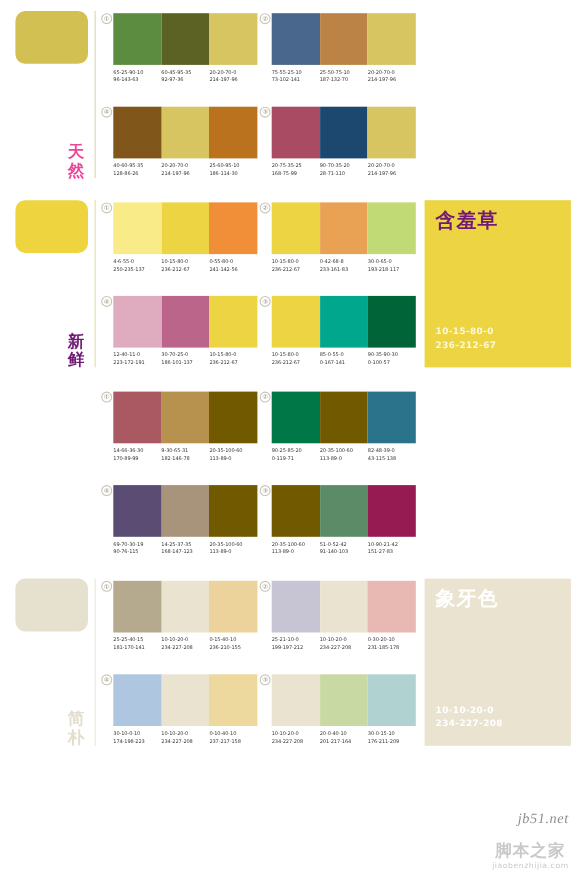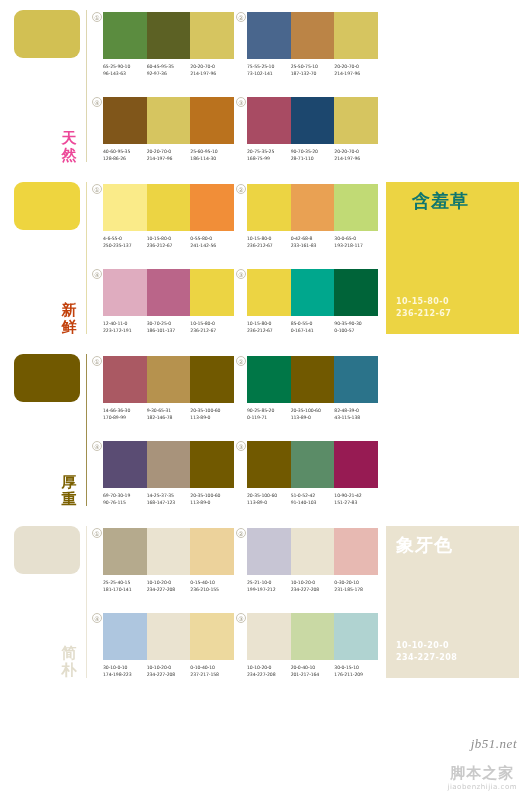--- a/index.html
+++ b/index.html
@@ -297,21 +297,21 @@
                 <span class="cmyk">20-20-70-0</span>
                 <span class="rgb">214-197-96</span>
               </div>
             </div>
           </div>
         </div>
       </div>
       <div class="section">
         <div class="left-col">
           <div class="key-chip" style="background: rgb(238, 213, 63);"></div>
-          <div class="cat-label" style="color: #c2410c;">新鲜</div>
+          <div class="cat-label" style="color: #701a75;">新鲜</div>
           <div class="divider" style="background: rgb(228, 220, 170);"></div>
         </div>
         <div class="groups">
           <div class="group c0 r0">
             <div class="grp-num">①</div>
             <div class="swatch-row">
               <div class="swatch" style="background: rgb(250, 235, 137);"></div>
               <div class="swatch" style="background: rgb(236, 212, 67);"></div>
               <div class="swatch" style="background: rgb(241, 142, 56);"></div>
             </div>
@@ -391,33 +391,28 @@
                 <span class="rgb">0-167-141</span>
               </div>
               <div class="code-cell">
                 <span class="cmyk">90-35-90-30</span>
                 <span class="rgb">0-100-57</span>
               </div>
             </div>
           </div>
         </div>
         <div class="feature" style="background: rgb(236, 212, 67);">
-          <div class="feature-name" style="color: #0f766e; margin-left: 16px;">含羞草</div>
+          <div class="feature-name" style="color: #701a75;">含羞草</div>
           <div class="feature-codes" style="color: rgb(253, 248, 216);">
             <span>10-15-80-0</span>
             <span>236-212-67</span>
           </div>
         </div>
       </div>
       <div class="section">
-        <div class="left-col">
-          <div class="key-chip" style="background: rgb(113, 89, 0);"></div>
-          <div class="cat-label" style="color: rgb(123, 96, 0);">厚重</div>
-          <div class="divider" style="background: rgb(160, 143, 78);"></div>
-        </div>
         <div class="groups">
           <div class="group c0 r0">
             <div class="grp-num">①</div>
             <div class="swatch-row">
               <div class="swatch" style="background: rgb(170, 89, 99);"></div>
               <div class="swatch" style="background: rgb(182, 146, 78);"></div>
               <div class="swatch" style="background: rgb(113, 89, 0);"></div>
             </div>
             <div class="codes-row">
               <div class="code-cell">

